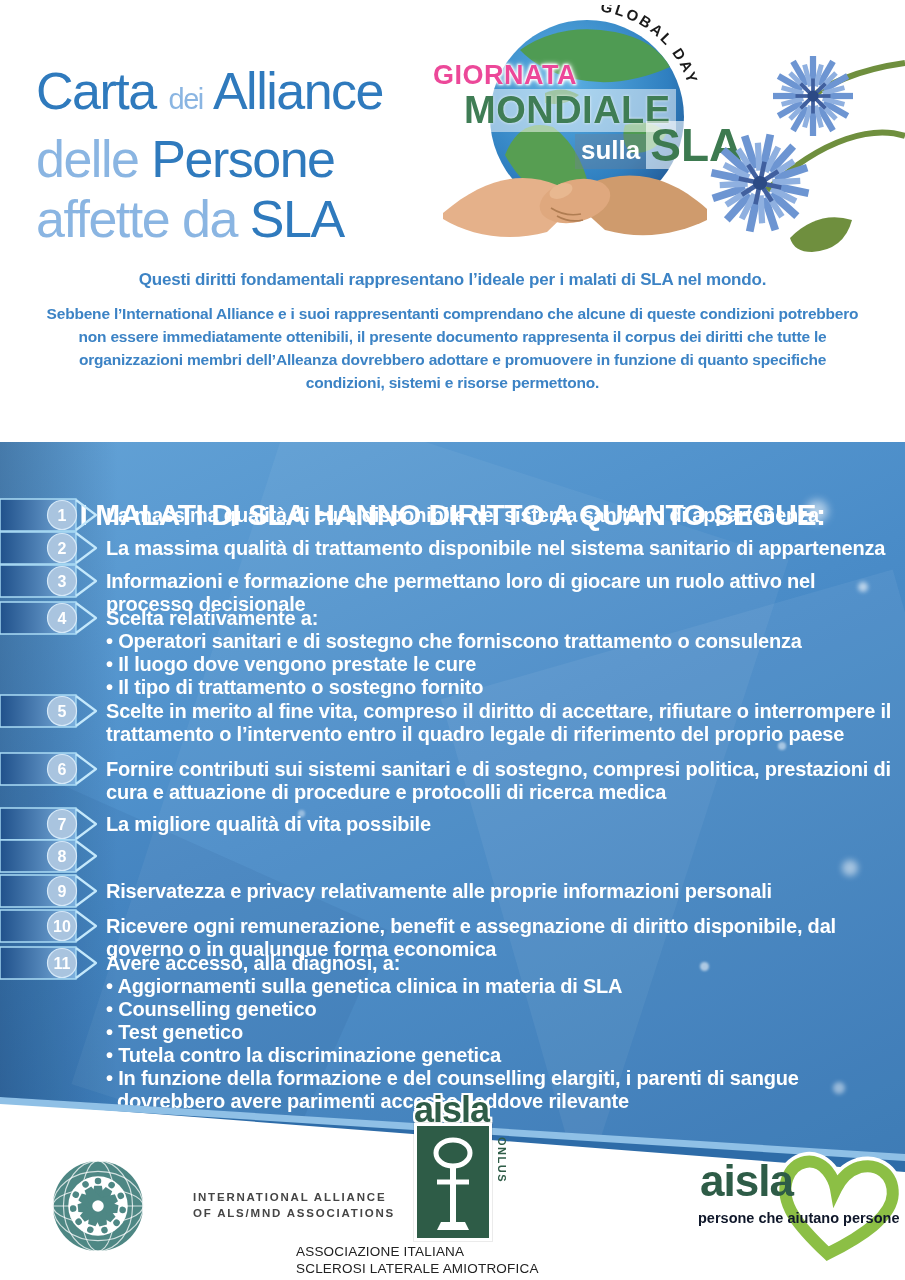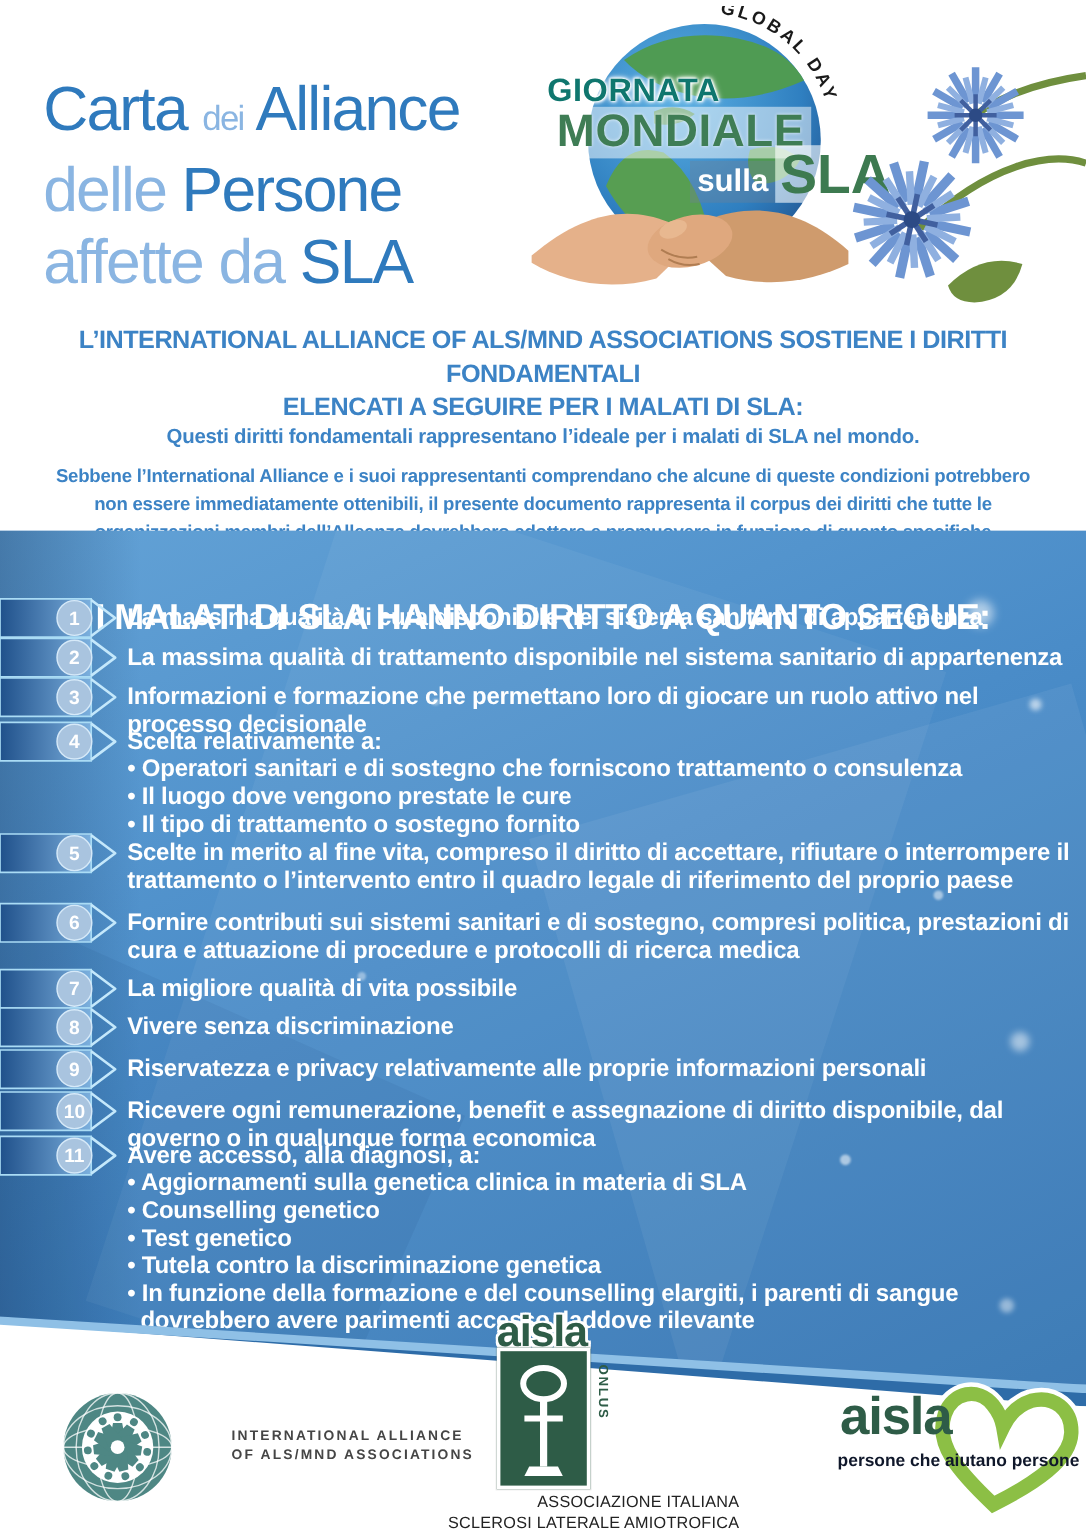--- a/index.html
+++ b/index.html
@@ -8,22 +8,22 @@
 
   
   .main-title{position:absolute;left:36px;top:26px;font-weight:400;letter-spacing:-1.5px;line-height:60px;font-size:52px;}
   .main-title .dark{color:#2f7abd;}
   .main-title .light{color:#8ab5e2;}
   .main-title .small{font-size:29px;}
 
   
   .gd-logo{position:absolute;left:425px;top:5px;width:300px;height:250px;}
   .gd-logo svg{position:absolute;left:0;top:0;}
-  .gd-line1{position:absolute;left:8px;top:55px;font-size:27px;font-weight:700;color:#0f766e;letter-spacing:0.5px;
-            text-shadow:0 0 4px #fff,0 0 6px #fff,1px 1px 2px #fff,-1px -1px 2px #fff;margin-left:23px;}
+  .gd-line1{position:absolute;left:8px;top:55px;font-size:27px;font-weight:700;color:#ec4899;letter-spacing:0.5px;
+            text-shadow:0 0 4px #fff,0 0 6px #fff,1px 1px 2px #fff,-1px -1px 2px #fff;}
   .gd-line2{position:absolute;left:34px;top:84px;font-size:38px;font-weight:700;color:#3f7d55;letter-spacing:0.5px;
             background:rgba(255,255,255,0.5);padding:0 5px;text-shadow:0 0 3px rgba(255,255,255,.8);}
   .gd-line3{position:absolute;left:150px;top:116px;display:flex;align-items:flex-end;}
   .gd-sulla{font-size:26px;font-weight:700;color:#ffffff;background:rgba(110,130,150,0.38);padding:1px 6px 3px 6px;}
   .gd-sla{font-size:46px;font-weight:700;color:#3d7a50;background:rgba(255,255,255,0.6);padding:0 4px;line-height:48px;}
 
   
   .flowers{position:absolute;right:0;top:8px;width:210px;height:255px;}
 
   
@@ -64,21 +64,21 @@
   .alliance-text{position:absolute;left:163px;top:1189px;font-size:11.5px;font-weight:700;
     color:#454545;letter-spacing:1.8px;line-height:16px;margin-left:30px;}
 
   .onlus-logo{position:absolute;left:414px;top:1093px;width:120px;z-index:3;}
   .onlus-brand{position:relative;font-size:36px;font-weight:700;color:#2e5c47;letter-spacing:-1px;line-height:34px;
     text-shadow:-2px -2px 0 #fff,2px -2px 0 #fff,-2px 2px 0 #fff,2px 2px 0 #fff,0 -2px 0 #fff,0 2px 0 #fff,-2px 0 0 #fff,2px 0 0 #fff;}
   .onlus-square{position:relative;margin-top:-4px;width:72px;height:112px;background:#2e5c47;
     border:3px solid #fff;box-shadow:0 0 0 1px rgba(0,0,0,0.08);}
   .onlus-vert{position:absolute;left:82px;top:44px;writing-mode:vertical-rl;font-size:11px;font-weight:700;
     color:#2e5c47;letter-spacing:1.5px;}
-  .onlus-caption{position:absolute;left:-118px;top:150px;width:320px;text-align:right;
+  .onlus-caption{position:absolute;left:-118px;top:150px;width:320px;text-align:left;
     font-size:13.5px;color:#222;letter-spacing:0.2px;line-height:17px;}
 
   .heart-logo{position:absolute;left:758px;top:1128px;z-index:1;}
   .aisla-brand{position:absolute;left:700px;top:1156px;font-size:44px;font-weight:700;color:#2e5c47;
     letter-spacing:-1px;z-index:2;}
   .aisla-tagline{position:absolute;left:698px;top:1210px;font-size:14.5px;font-weight:700;color:#0f172a;z-index:2;}
 </style>
 </head>
 <body>
 
@@ -183,24 +183,20 @@
 
   <svg class="flowers" width="210" height="255" viewBox="0 0 210 255">
     <path d="M210,55 C160,62 130,78 118,88" stroke="#6f8f3e" stroke-width="6" fill="none"></path>
     <path d="M72,182 C130,128 180,118 210,128" stroke="#6f8f3e" stroke-width="6" fill="none"></path>
     <path d="M95,230 q28,-28 62,-18 q-8,30 -40,32 q-18,0 -22,-14 Z" fill="#6f8f3e"></path>
     <use href="#cornflower" transform="translate(118,88) scale(1.25)"></use>
     <use href="#cornflower" transform="translate(65,175) scale(1.55) rotate(12)"></use>
   </svg>
 
   <section class="statement">
-    <div class="stmt-heading">
-      <div>L’INTERNATIONAL ALLIANCE OF ALS/MND ASSOCIATIONS SOSTIENE I DIRITTI FONDAMENTALI</div>
-      <div>ELENCATI A SEGUIRE PER I MALATI DI SLA:</div>
-    </div>
     <div class="stmt-sub">Questi diritti fondamentali rappresentano l’ideale per i malati di SLA nel mondo.</div>
     <p class="stmt-body">Sebbene l’International Alliance e i suoi rappresentanti comprendano che alcune di queste condizioni potrebbero non essere immediatamente ottenibili, il presente documento rappresenta il corpus dei diritti che tutte le organizzazioni membri dell’Alleanza dovrebbero adottare e promuovere in funzione di quanto specifiche condizioni, sistemi e risorse permettono.</p>
   </section>
 
   <div class="stripe-navy"></div>
   <div class="stripe-light"></div>
   <section class="rights">
     <div class="deco-shape s1"></div>
     <div class="deco-shape s2"></div>
     <div class="deco-shape s3"></div>
@@ -267,21 +263,20 @@
         <use href="#marker-base"></use>
           <text class="marker-num" x="62" y="23.5" text-anchor="middle">7</text>
         </svg>
       <div class="right-text">La migliore qualità di vita possibile</div>
     </div>
     <div class="right-item" style="top:396px">
       <svg class="marker" viewBox="0 0 104 36">
         <use href="#marker-base"></use>
           <text class="marker-num" x="62" y="23.5" text-anchor="middle">8</text>
         </svg>
-      <div class="right-text">Vivere senza discriminazione</div>
     </div>
     <div class="right-item" style="top:431px">
       <svg class="marker" viewBox="0 0 104 36">
         <use href="#marker-base"></use>
           <text class="marker-num" x="62" y="23.5" text-anchor="middle">9</text>
         </svg>
       <div class="right-text">Riservatezza e privacy relativamente alle proprie informazioni personali</div>
     </div>
     <div class="right-item" style="top:466px">
       <svg class="marker" viewBox="0 0 104 36">

